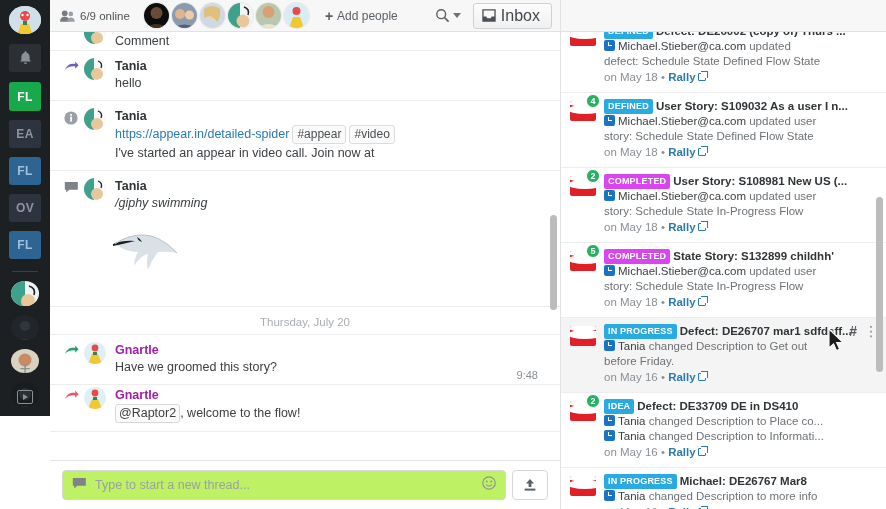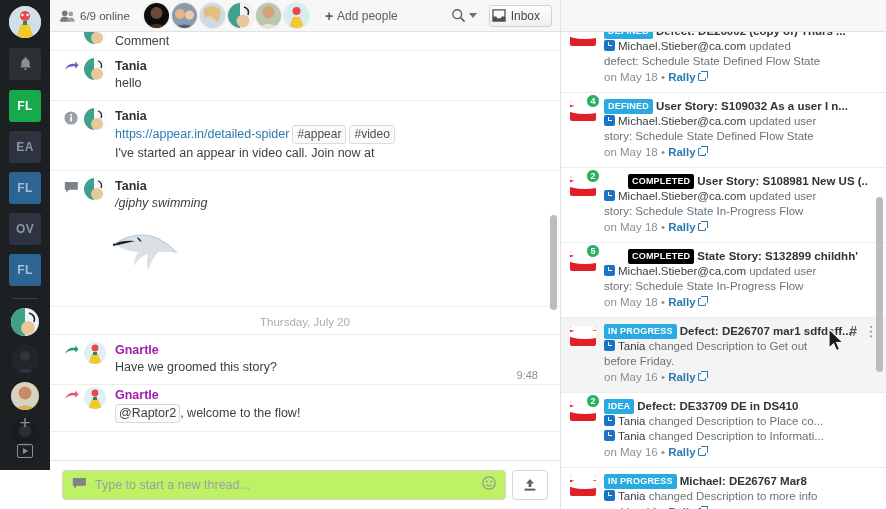--- a/index.html
+++ b/index.html
@@ -7,21 +7,21 @@
     width: 886px; height: 509px;
     overflow: hidden;
     font-family: "Liberation Sans", sans-serif;
     background: #fff;
     -webkit-font-smoothing: antialiased;
   }
   #app { position: relative; width: 886px; height: 509px; display: flex; }
 
   
   .rail {
-    width: 50px; height: 470px; background: #1d2023;
+    width: 50px; height: 416px; background: #1d2023;
     display: flex; flex-direction: column; align-items: center;
     padding-top: 6px; flex: 0 0 50px; position: relative;
   }
   .rail-avatar {
     width: 32px; height: 32px; border-radius: 50%; margin-bottom: 10px;
     background: #b9cbd6; overflow: hidden; position: relative; cursor: pointer;
   }
   .rail-icon-btn {
     width: 32px; height: 32px; margin-bottom: 10px; border-radius: 3px;
     display: flex; align-items: center; justify-content: center;
@@ -57,21 +57,21 @@
   .hdr-av { width: 25px; height: 25px; border-radius: 50%; overflow: hidden; position: relative; cursor: pointer;
      box-shadow: 0 0 0 1px rgba(0,0,0,.06); }
   .add-people { margin-left: 16px; font-size: 12px; color: #5a6066; display:flex; align-items:center; gap:4px; cursor:pointer;}
   .add-people .pl { font-size: 14px; font-weight: bold; }
   .top-right { margin-left: auto; display: flex; align-items: center; gap: 12px; }
   .srch { display: flex; align-items: center; gap: 3px; cursor: pointer; }
   .caret-dn { width:0;height:0;border-left:4px solid transparent;border-right:4px solid transparent;border-top:5px solid #6d7378;}
   .inbox-btn {
     display: flex; align-items: center; gap: 5px; border: 1px solid #cfd2d4;
     background: linear-gradient(#fdfdfd,#f0f0f0); border-radius: 3px;
-    padding: 3px 11px 3px 2px; font-size: 12px; color: #42484d; cursor: pointer;
+    padding: 3px 11px 3px 8px; font-size: 16px; color: #42484d; cursor: pointer;
   }
 
   .msgs { flex: 1 1 auto; overflow: hidden; position: relative; background: #fff; }
   .msg-row { display: flex; padding: 7px 14px 8px 8px; border-bottom: 1px solid #ededed; position: relative; }
   .msg-row.nb { border-bottom: none; }
   .gutter { width: 26px; flex: 0 0 26px; display: flex; align-items: flex-start; justify-content: center; padding-top: 3px; }
   .m-av { width: 22px; height: 22px; border-radius: 50%; overflow: hidden; flex: 0 0 22px; margin-right: 9px; position: relative; }
   .m-body { flex: 1 1 auto; min-width: 0; }
   .m-name { font-size: 12.5px; font-weight: bold; color: #2f3437; line-height: 16px; }
   .m-name.green { color: #a21caf; }
@@ -117,21 +117,21 @@
   .badge { position: absolute; top: -5px; left: 16px; min-width: 14px; height: 14px; background: #25b062;
     border-radius: 50%; color: #fff; font-size: 9px; font-weight: bold; display: flex;
     align-items: center; justify-content: center; border: 1.5px solid #fff; z-index: 2;}
   .rbody { flex: 1 1 auto; min-width: 0; padding-left: 4px; }
   .rtitle-line { font-size: 11.5px; line-height: 15px; white-space: nowrap; overflow: hidden; }
   .state {
     display: inline-block; padding: 0px 4px; font-size: 9px; font-weight: bold; color: #fff;
     letter-spacing: .2px; border-radius: 2px; vertical-align: 1px; margin-right: 3px;
   }
   .state.defined, .state.inprogress, .state.idea { background: #29abe2; }
-  .state.completed { background: #000000; margin-left: 24px; }
+  .state.completed { background: #d946ef; }
   .rtitle { font-weight: bold; color: #2f3437; font-size: 11.5px; }
   .rline { font-size: 11.5px; line-height: 15px; color: #6d7276; white-space: nowrap; overflow: hidden; text-overflow: ellipsis;}
   .rline .who { color: #3c4043; }
   .clock {
     display:inline-block; width: 11px; height: 11px; background: #1a73c4; border-radius: 2px;
     position: relative; vertical-align: -1px; margin-right: 3px;
   }
   .clock::after { content:''; position:absolute; left:4.2px; top:2px; width:1.3px; height:3.6px; background:#fff;}
   .clock::before { content:''; position:absolute; left:5px; top:5px; width:3px; height:1.3px; background:#fff;}
   .rfoot { font-size: 11.5px; color: #8a9096; line-height: 16px; }

